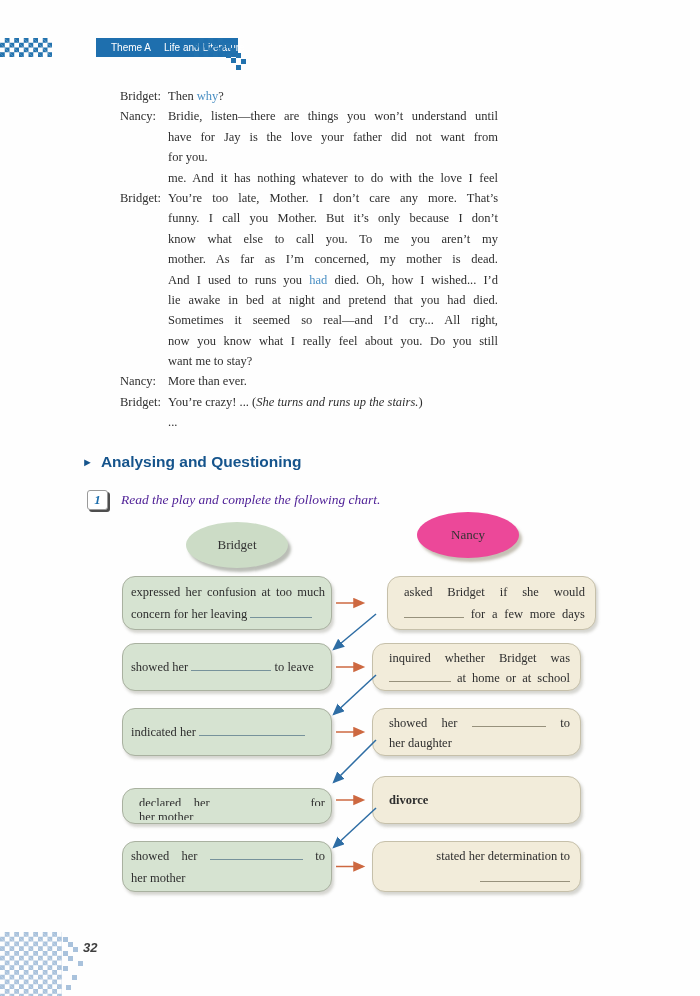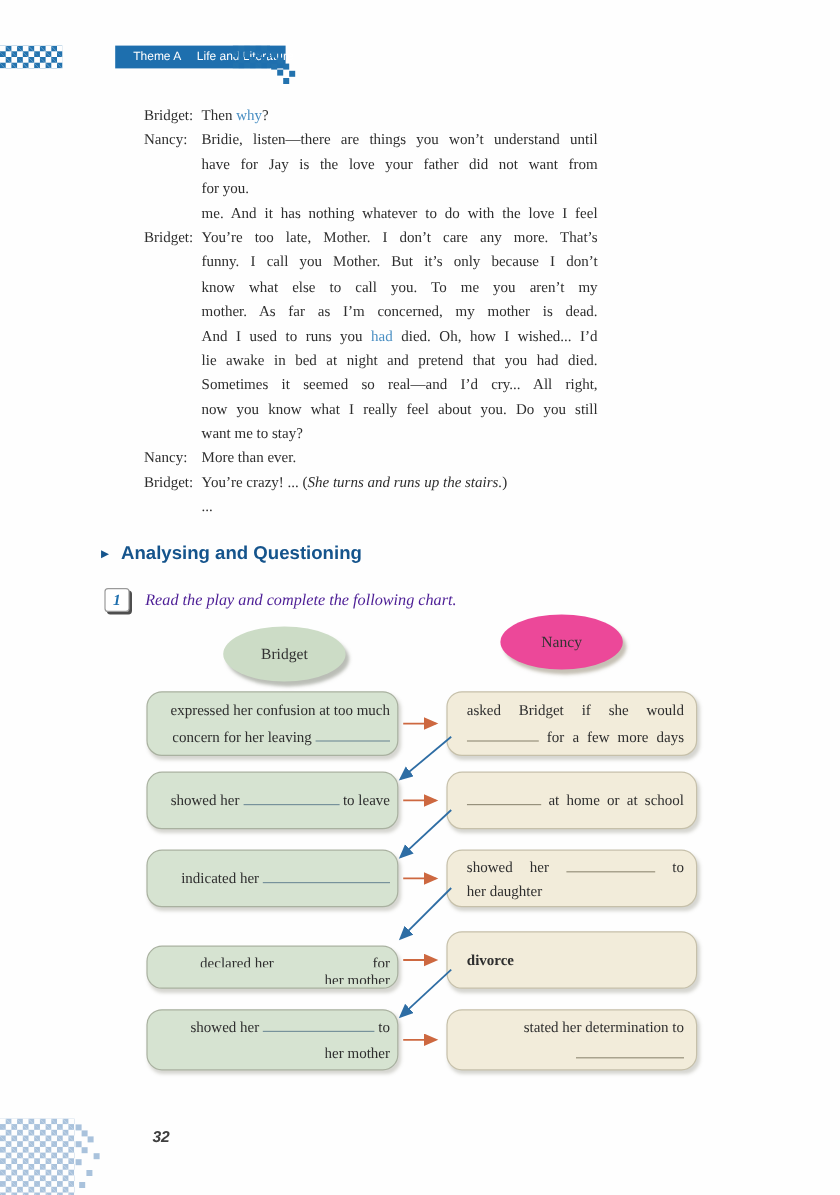--- a/index.html
+++ b/index.html
@@ -42,39 +42,39 @@
 
   
   .oval{position:absolute;width:102px;height:46px;border-radius:50%;
     display:flex;align-items:center;justify-content:center;font-size:13px;color:#333;}
   .oval.green{left:186px;top:522px;background:#ccdcc6;box-shadow:3px 4px 3px rgba(130,135,122,.55);}
   .oval.tan{left:417px;top:512px;background:#ec4899;box-shadow:3px 4px 3px rgba(150,140,118,.55);}
 
   .fc-box{position:absolute;box-sizing:border-box;border-radius:13px;
     display:flex;flex-direction:column;justify-content:center;
     font-size:12.5px;color:#2e2e2e;box-shadow:2px 3px 3px rgba(118,118,102,.3);}
-  .fc-box.green{background:#d6e3d1;border:1px solid #a9b1a0;left:122px;width:210px;padding:3px 6px 3px 8px;align-items:flex-end;}
+  .fc-box.green{background:#d6e3d1;border:1px solid #a9b1a0;left:122px;width:210px;padding:3px 6px 3px 8px;}
   .fc-box.cream{background:#f2ecda;border:1px solid #c6c0aa;left:372px;width:209px;padding:3px 10px 3px 16px;}
   .bline{height:22px;line-height:22px;overflow:hidden;}
   .bline.just{text-align:justify;text-align-last:justify;}
   .blank{display:inline-block;height:11px;border-bottom:1px solid #8a8a7c;}
   .fc-box.green .blank{border-color:#77929b;}
   .fc-box.cream .blank{border-color:#97917c;}
 
   #arrows{position:absolute;left:0;top:0;pointer-events:none;}
 
   
   .ftr-checker{position:absolute;left:0;top:932px;width:62px;height:64px;
     background-image:
       linear-gradient(45deg,#a9c2dc 25%,transparent 25%,transparent 75%,#a9c2dc 75%),
       linear-gradient(45deg,#a9c2dc 25%,transparent 25%,transparent 75%,#a9c2dc 75%);
     background-size:9.5px 9.5px;background-position:0 0,4.75px 4.75px;}
   .fdot{position:absolute;width:4.7px;height:4.7px;background:#a9c2dc;}
   .page-num{position:absolute;left:83px;top:940px;font-family:"Liberation Sans",sans-serif;
-    font-weight:bold;font-style:italic;font-size:13px;color:#3f3f3f;margin-left:44px;}
+    font-weight:bold;font-style:italic;font-size:13px;color:#3f3f3f;}
 </style>
 </head>
 <body>
 
 <div class="page">
 
   <div class="checker hdr-left"></div>
   <div class="hdr-bar">
     <span>Theme A</span>
     <span>Life and Literature</span>
@@ -123,28 +123,29 @@
   </div>
   <div class="oval tan">
     <span>Nancy</span>
   </div>
 
   <div id="chart-rows">
       <div class="fc-box green" style="top: 576px; height: 54px;">
         <div class="bline just"><span>expressed her confusion at too much</span></div>
         <div class="bline"><span>concern for her leaving </span><span class="blank" style="width: 62px;"></span></div>
       </div>
-      <div class="fc-box cream" style="top: 576px; height: 54px;">
+      <div class="fc-box cream" style="top: 576px; height: 54px; margin-left: 15px;">
         <div class="bline just"><span>asked Bridget if she would</span></div>
         <div class="bline just"><span class="blank" style="width: 60px;"></span><span> for a few more days</span></div>
       </div>
       <div class="fc-box green" style="top: 643px; height: 48px;">
         <div class="bline"><span>showed her </span><span class="blank" style="width: 80px;"></span><span> to leave</span></div>
       </div>
       <div class="fc-box cream" style="top: 643px; height: 48px;">
+        <div class="bline just"><span>inquired whether Bridget was</span></div>
         <div class="bline just"><span class="blank" style="width: 62px;"></span><span> at home or at school</span></div>
       </div>
       <div class="fc-box green" style="top: 708px; height: 48px;">
         <div class="bline"><span>indicated her </span><span class="blank" style="width: 106px;"></span></div>
       </div>
       <div class="fc-box cream" style="top: 708px; height: 48px;">
         <div class="bline just"><span>showed her </span><span class="blank" style="width: 74px;"></span><span> to</span></div>
         <div class="bline"><span>her daughter</span></div>
       </div>
       <div class="fc-box green" style="top: 788px; height: 36px; padding-left: 16px;">

